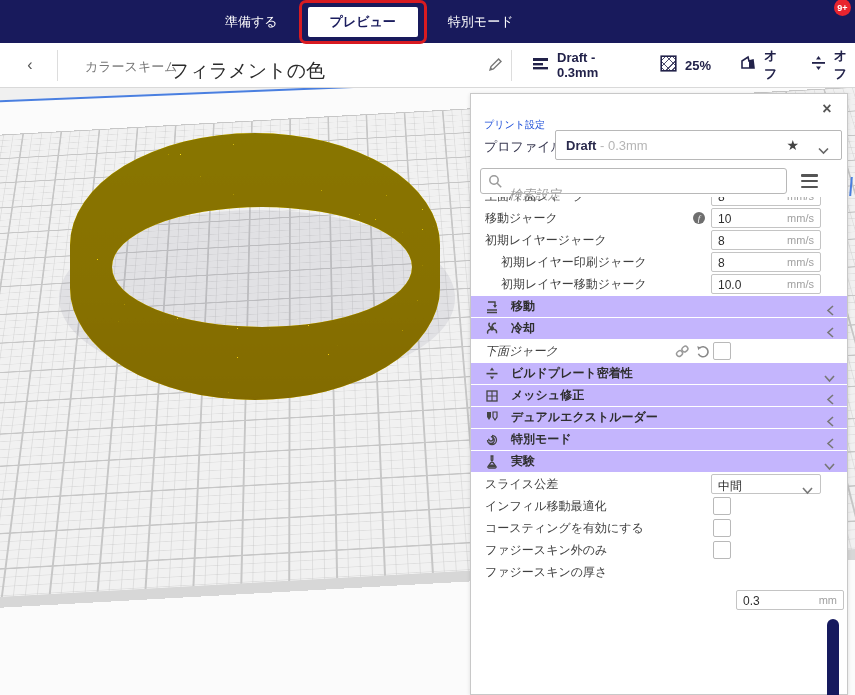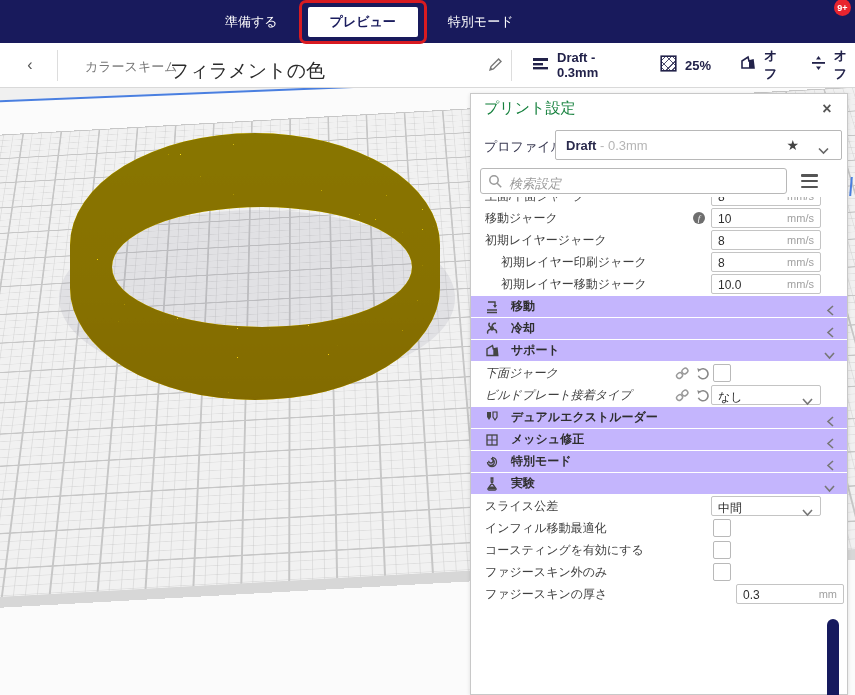--- a/index.html
+++ b/index.html
@@ -40,42 +40,42 @@
     border-bottom:2px solid #4a7fe0;
   }
   .plate::after { content:""; position:absolute; top:100%; left:0; right:0; height:14px; background:#d7d7d7; }
   .back-cover { position:absolute; left:-20px; top:-15px; width:540px; height:28px; background:#f0f0f0; transform:rotate(-2.3deg); transform-origin:left center; }
   .back-edge { position:absolute; left:-20px; top:13px; width:540px; height:2px; background:#4a7fe0; transform:rotate(-2.3deg); transform-origin:left center; }
   .gutter-edge { position:absolute; left:850px; top:89px; width:2px; height:19px; background:#4a7fe0; transform:rotate(5deg); }
   .ring-svg { position:absolute; left:55px; top:35px; }
 
   
   .panel { position:absolute; left:470px; top:93px; width:378px; height:602px; background:#fff; border:1px solid #c8c8c8; box-shadow:0 1px 4px rgba(0,0,0,.12); z-index:20; }
-  .panel-title { position:absolute; left:13px; top:5px; font-size:15px; color:#15803d; }
+  .panel-title { position:absolute; left:13px; top:24px; font-size:10px; color:#1d4ed8; }
   .panel-close { position:absolute; right:10px; top:6px; font-size:16px; font-weight:bold; color:#555; width:20px; height:20px; text-align:center; cursor:pointer; }
   .profile-label { position:absolute; left:13px; top:44px; font-size:13px; color:#3a3a52; }
   .profile-dd { position:absolute; left:84px; top:36px; width:287px; height:30px; border:1px solid #b8b8b8; border-radius:2px; background:#fff; }
   .profile-dd .val { position:absolute; left:10px; top:7px; font-size:13px; color:#2b2b4d; font-weight:bold; }
   .profile-dd .suffix { font-weight:normal; color:#b5b5b5; }
   .profile-dd .star { position:absolute; right:42px; top:6px; font-size:14px; color:#444; }
   .profile-dd .chev { position:absolute; right:12px; top:10px; }
   .search-box { position:absolute; left:9px; top:74px; width:307px; height:26px; border:1px solid #b8b8b8; border-radius:3px; background:#fff; }
-  .search-box .ph { position:absolute; left:28px; top:6px; font-size:13px; font-style:italic; color:#999; }
+  .search-box .ph { position:absolute; left:28px; top:17px; font-size:13px; font-style:italic; color:#999; }
   .search-box .mag { position:absolute; left:7px; top:5px; }
   .hamburger { position:absolute; left:330px; top:80px; width:17px; height:14px; display:flex; flex-direction:column; justify-content:space-between; cursor:pointer; }
   .hamburger div { height:2.5px; background:#555; border-radius:1px; }
 
   .rows { position:absolute; left:0; top:103px; width:376px; height:497px; overflow:hidden; }
   .srow { position:relative; height:22px; display:flex; align-items:center; }
   .srow.clip { margin-top:-12px; }
   .srow .lbl { position:absolute; left:14px; font-size:12px; color:#3f3f3f; white-space:nowrap; }
   .srow .lbl.ind { left:30px; }
   .srow .lbl.it { font-style:italic; }
   .vbox { position:absolute; left:240px; width:110px; height:20px; border:1px solid #c4c4c4; border-radius:2px; background:#fff; top:1px; }
-  .vbox.wide { left:265px; width:108px; }
+  .vbox.wide { left:265px; width:108px;margin-top:28px; }
   .vbox .v { position:absolute; left:6px; top:3px; font-size:12px; color:#2d2d2d; }
   .vbox .u { position:absolute; right:6px; top:3px; font-size:11px; color:#a0a0a0; }
   .vbox .dchev { position:absolute; right:7px; top:6px; }
   .cbox { position:absolute; left:242px; top:2px; width:18px; height:18px; border:1px solid #b9b9b9; border-radius:2px; background:#fff; }
   .cbox .ck { position:absolute; left:2px; top:0px; font-size:13px; color:#777; }
   .catrow { position:relative; height:21px; margin:1px 0; background:#c4b5fd; display:flex; align-items:center; }
   .catrow .cicon { position:absolute; left:14px; top:3px; }
   .catrow .clbl { position:absolute; left:40px; font-size:12px; font-weight:bold; color:#2e2e2e; }
   .catrow .cchev { position:absolute; right:12px; top:6px; }
   .rlink { position:absolute; left:204px; top:4px; }
@@ -267,79 +267,61 @@
               <path d="M8.4 8.3 C11 8.6 12 10 11.4 12.3"></path>
               <path d="M5.6 8.3 C3 8.8 2 10.6 2.8 12.6"></path>
               <path d="M5.8 6.4 C3.6 5 3.4 3.2 4.6 1.8"></path>
             </g>
           </svg></span>
         <span class="clbl">冷却</span>
         <span class="cchev"><svg width="9" height="11" viewBox="0 0 9 11">
             <polyline points="7,1 2,5.5 7,10" fill="none" stroke="#777" stroke-width="1.6"></polyline>
           </svg></span>
       </div>
-      <div class="catrow">
-        <span class="cicon"><svg width="14" height="15" viewBox="0 0 14 15">
-            <path d="M2 12.5 L2 6 L7.5 2.5 L8.3 6 L12 5.2 L12.8 12.5 Z" fill="none" stroke="#444" stroke-width="1.4"></path>
-            <path d="M8.3 6 L12 5.2 L12.8 12.5 L8.3 12.5 Z" fill="#444"></path>
-          </svg></span>
-        <span class="clbl">サポート</span>
-        <span class="cchev"><svg width="11" height="9" viewBox="0 0 11 9">
-            <polyline points="1,2 5.5,7 10,2" fill="none" stroke="#777" stroke-width="1.6"></polyline>
-          </svg></span>
-      </div>
       <div class="srow">
         <span class="lbl it">下面ジャーク</span>
         <span class="rlink"><svg width="15" height="13" viewBox="0 0 15 13">
             <g transform="rotate(-40 7 6.5)" fill="none" stroke="#999" stroke-width="1.5">
               <rect x="0.8" y="4" width="6" height="5" rx="2.4"></rect>
               <rect x="7.8" y="4" width="6" height="5" rx="2.4"></rect>
             </g>
           </svg></span>
         <span class="rrevert"><svg width="14" height="13" viewBox="0 0 14 13">
             <path d="M3.5 3.2 A5 5 0 1 1 2.4 8.8" fill="none" stroke="#888" stroke-width="1.6"></path>
             <path d="M1.2 1.2 L4.6 2.2 L2.4 5.2 Z" fill="#888"></path>
           </svg></span>
         <span class="cbox"></span>
       </div>
-      <div class="srow">
-        <span class="lbl it">ビルドプレート接着タイプ</span>
-        <span class="rlink"><svg width="15" height="13" viewBox="0 0 15 13">
-            <g transform="rotate(-40 7 6.5)" fill="none" stroke="#999" stroke-width="1.5">
-              <rect x="0.8" y="4" width="6" height="5" rx="2.4"></rect>
-              <rect x="7.8" y="4" width="6" height="5" rx="2.4"></rect>
-            </g>
-          </svg></span>
-        <span class="rrevert"><svg width="14" height="13" viewBox="0 0 14 13">
-            <path d="M3.5 3.2 A5 5 0 1 1 2.4 8.8" fill="none" stroke="#888" stroke-width="1.6"></path>
-            <path d="M1.2 1.2 L4.6 2.2 L2.4 5.2 Z" fill="#888"></path>
-          </svg></span>
-        <span class="vbox">
-          <span class="v">なし</span>
-          <span class="dchev"><svg width="11" height="9" viewBox="0 0 11 9">
-              <polyline points="1,2 5.5,7 10,2" fill="none" stroke="#777" stroke-width="1.6"></polyline>
-            </svg></span>
-        </span>
+      <div class="catrow">
+        <span class="cicon"><svg width="14" height="15" viewBox="0 0 14 15">
+            <path d="M7 1.5 L9.2 4.5 L4.8 4.5 Z" fill="#444"></path>
+            <rect x="1.5" y="6.8" width="11" height="1.6" fill="#444"></rect>
+            <path d="M7 13.5 L9.2 10.5 L4.8 10.5 Z" fill="#444"></path>
+          </svg></span>
+        <span class="clbl">ビルドプレート密着性</span>
+        <span class="cchev"><svg width="11" height="9" viewBox="0 0 11 9">
+            <polyline points="1,2 5.5,7 10,2" fill="none" stroke="#777" stroke-width="1.6"></polyline>
+          </svg></span>
+      </div>
+      <div class="catrow">
+        <span class="cicon"><svg width="14" height="15" viewBox="0 0 14 15">
+            <rect x="2" y="3" width="10" height="10" fill="none" stroke="#444" stroke-width="1.3"></rect>
+            <path d="M7 3 V13 M2 8 H12" stroke="#444" stroke-width="1.1"></path>
+          </svg></span>
+        <span class="clbl">メッシュ修正</span>
+        <span class="cchev"><svg width="9" height="11" viewBox="0 0 9 11">
+            <polyline points="7,1 2,5.5 7,10" fill="none" stroke="#777" stroke-width="1.6"></polyline>
+          </svg></span>
       </div>
       <div class="catrow">
         <span class="cicon"><svg width="14" height="15" viewBox="0 0 14 15">
             <path d="M2 2 h4 v5 l-2 3 l-2 -3 Z" fill="#444"></path>
             <path d="M8 2 h4 v5 l-2 3 l-2 -3 Z" fill="none" stroke="#444" stroke-width="1.2"></path>
           </svg></span>
         <span class="clbl">デュアルエクストルーダー</span>
-        <span class="cchev"><svg width="9" height="11" viewBox="0 0 9 11">
-            <polyline points="7,1 2,5.5 7,10" fill="none" stroke="#777" stroke-width="1.6"></polyline>
-          </svg></span>
-      </div>
-      <div class="catrow">
-        <span class="cicon"><svg width="14" height="15" viewBox="0 0 14 15">
-            <rect x="2" y="3" width="10" height="10" fill="none" stroke="#444" stroke-width="1.3"></rect>
-            <path d="M7 3 V13 M2 8 H12" stroke="#444" stroke-width="1.1"></path>
-          </svg></span>
-        <span class="clbl">メッシュ修正</span>
         <span class="cchev"><svg width="9" height="11" viewBox="0 0 9 11">
             <polyline points="7,1 2,5.5 7,10" fill="none" stroke="#777" stroke-width="1.6"></polyline>
           </svg></span>
       </div>
       <div class="catrow">
         <span class="cicon"><svg width="14" height="15" viewBox="0 0 14 15">
             <path d="M7 8 m0 -4.5 a4.5 4.5 0 1 1 -4.5 4.5 a3.4 3.4 0 1 0 3.4 -3.4 a2.2 2.2 0 1 1 -2.2 2.2" fill="none" stroke="#444" stroke-width="1.3"></path>
           </svg></span>
         <span class="clbl">特別モード</span>
         <span class="cchev"><svg width="9" height="11" viewBox="0 0 9 11">

